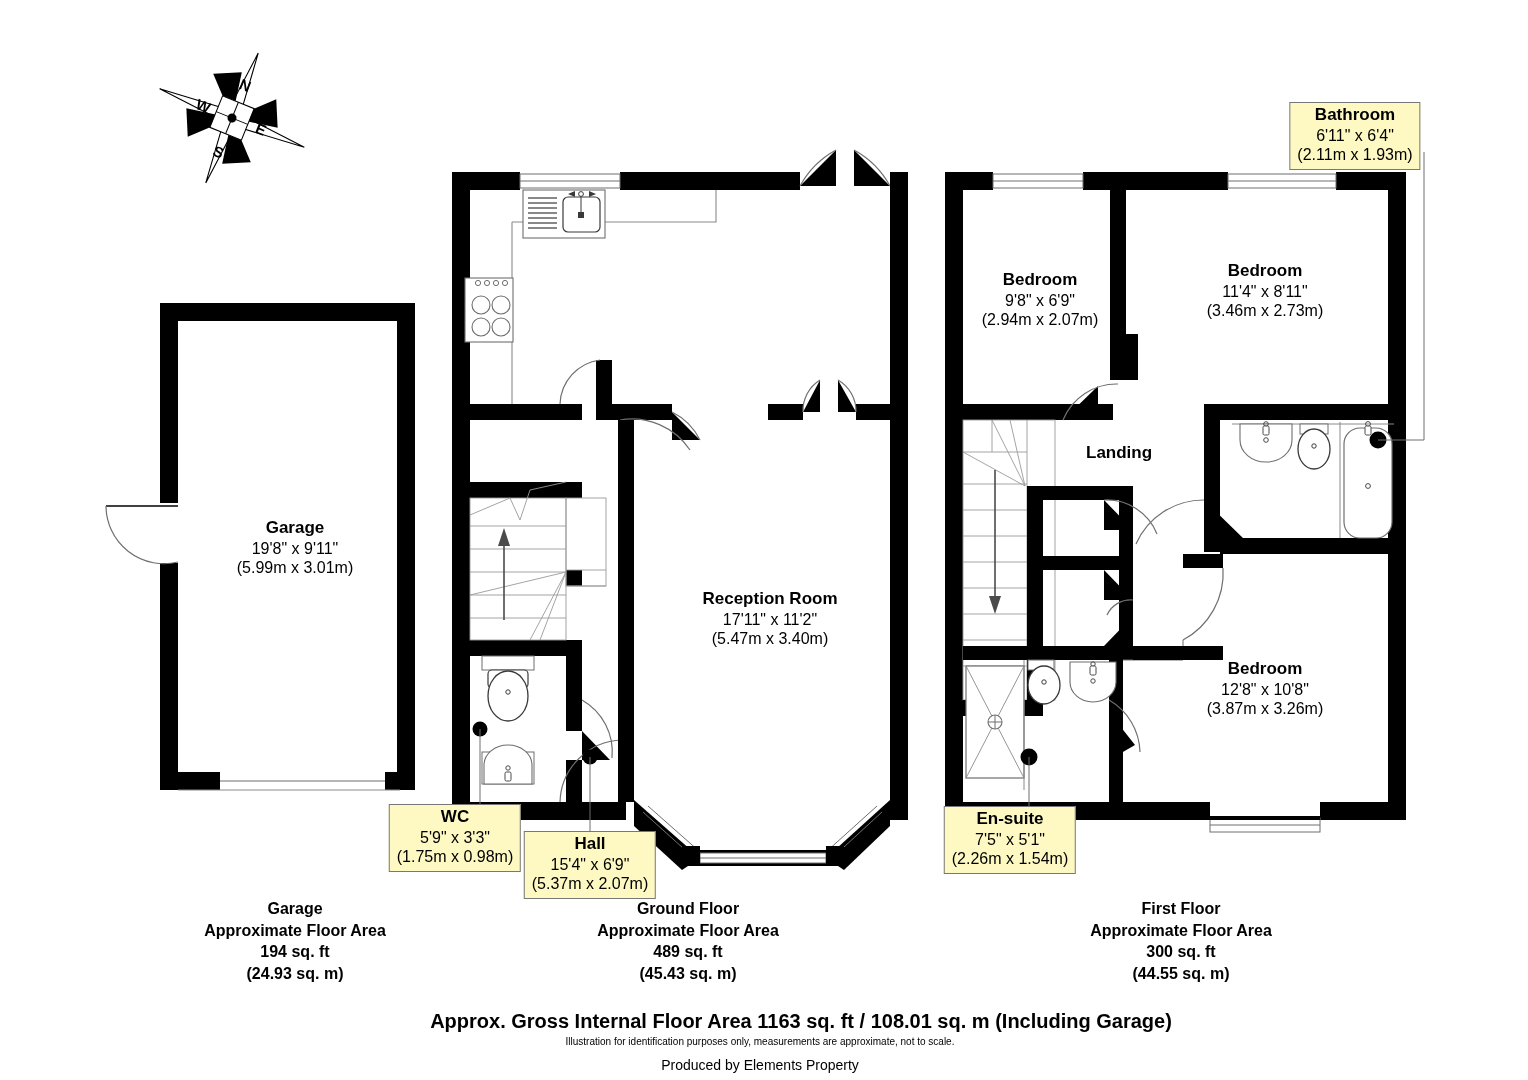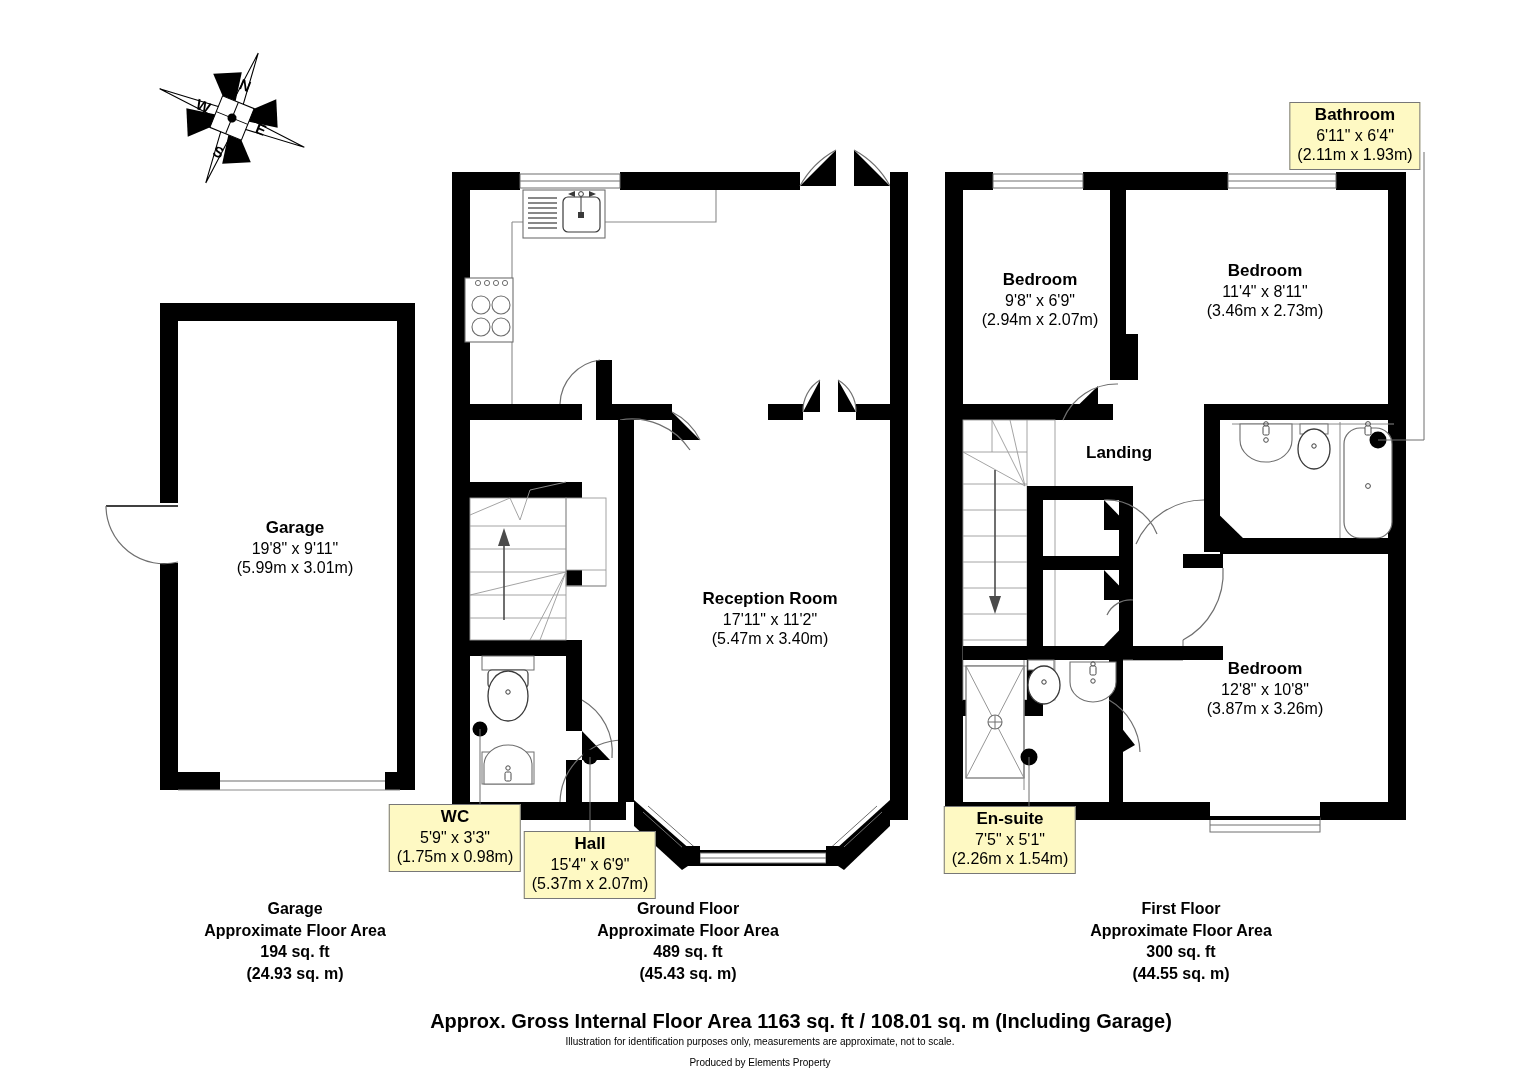--- a/index.html
+++ b/index.html
@@ -62,21 +62,21 @@
   }
   .foot-sub {
     position: absolute;
     text-align: center;
     font-size: 10px;
     white-space: nowrap;
   }
   .foot-cred {
     position: absolute;
     text-align: center;
-    font-size: 10px;
+    font-size: 14px;
     white-space: nowrap;
   }
   .ctr { transform: translateX(-50%); }
   .landing-lbl {
     position: absolute;
     font-weight: bold;
     font-size: 17px;
     white-space: nowrap;
   }
 </style>

